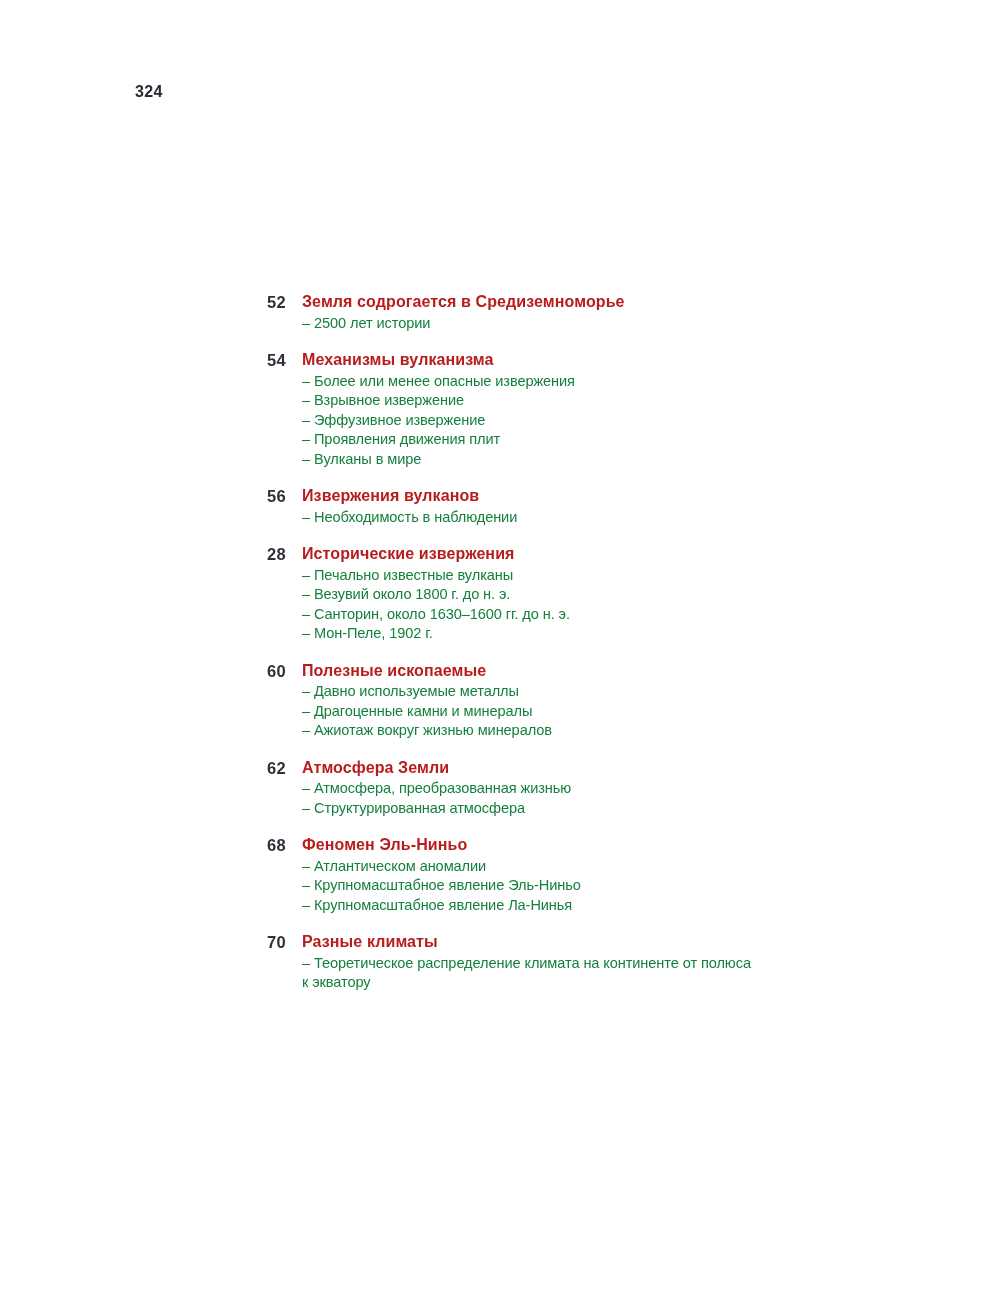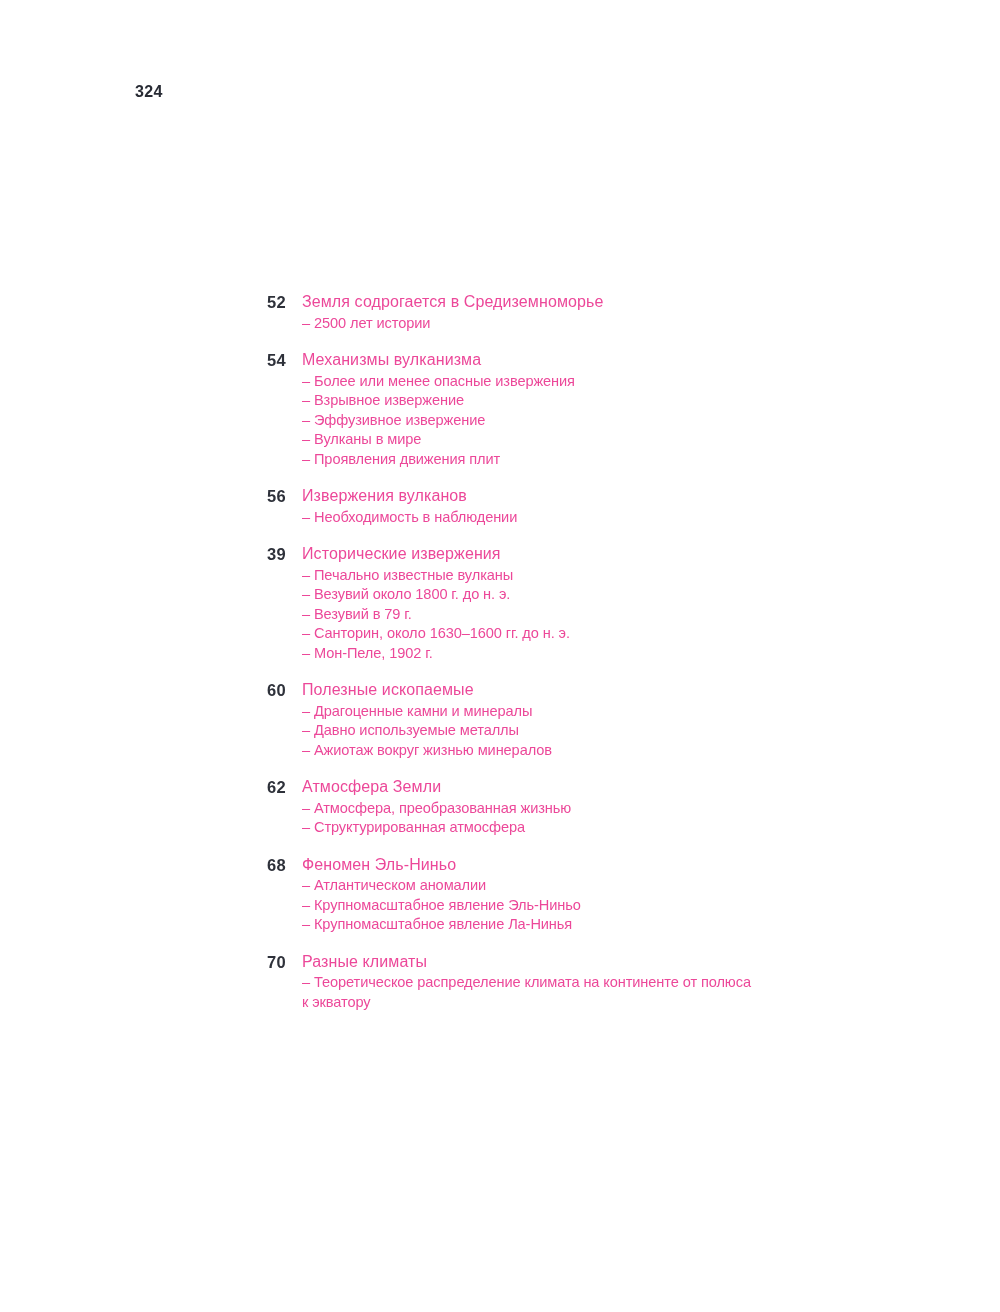--- a/index.html
+++ b/index.html
@@ -43,35 +43,35 @@
     color: #2e313a;
     letter-spacing: 0.2px;
   }
   .entry-body {
     flex: 1 1 auto;
     min-width: 0;
   }
   .title {
     margin: 0;
     font-size: 16px;
-    font-weight: 400;
+    font-weight: 700;
     line-height: 20px;
-    color: #ec4899;
+    color: #b91c1c;
     letter-spacing: 0.1px;
   }
   .subs {
     list-style: none;
     margin: 1.5px 0 0 0;
     padding: 0;
   }
   .sub {
     font-size: 14.6px;
     font-weight: 400;
     line-height: 19.5px;
-    color: #ec4899;
+    color: #15803d;
     letter-spacing: -0.1px;
     white-space: pre-line;
   }
 </style>
 </head>
 <body>
 
 <div class="page">
   <div class="folio">324</div>
 
@@ -87,57 +87,56 @@
   </section>
 
   <section class="entry">
     <div class="num">54</div>
     <div class="entry-body">
       <h2 class="title">Механизмы вулканизма</h2>
       <ul class="subs">
             <li class="sub">– Более или менее опасные извержения</li>
             <li class="sub">– Взрывное извержение</li>
             <li class="sub">– Эффузивное извержение</li>
+            <li class="sub">– Проявления движения плит</li>
             <li class="sub">– Вулканы в мире</li>
-            <li class="sub">– Проявления движения плит</li>
           </ul>
     </div>
   </section>
 
   <section class="entry">
     <div class="num">56</div>
     <div class="entry-body">
       <h2 class="title">Извержения вулканов</h2>
       <ul class="subs">
             <li class="sub">– Необходимость в наблюдении</li>
           </ul>
     </div>
   </section>
 
   <section class="entry">
-    <div class="num">39</div>
+    <div class="num">28</div>
     <div class="entry-body">
       <h2 class="title">Исторические извержения</h2>
       <ul class="subs">
             <li class="sub">– Печально известные вулканы</li>
             <li class="sub">– Везувий около 1800 г. до н. э.</li>
-            <li class="sub">– Везувий в 79 г.</li>
             <li class="sub">– Санторин, около 1630–1600 гг. до н. э.</li>
             <li class="sub">– Мон-Пеле, 1902 г.</li>
           </ul>
     </div>
   </section>
 
   <section class="entry">
     <div class="num">60</div>
     <div class="entry-body">
       <h2 class="title">Полезные ископаемые</h2>
       <ul class="subs">
+            <li class="sub">– Давно используемые металлы</li>
             <li class="sub">– Драгоценные камни и минералы</li>
-            <li class="sub">– Давно используемые металлы</li>
             <li class="sub">– Ажиотаж вокруг жизнью минералов</li>
           </ul>
     </div>
   </section>
 
   <section class="entry">
     <div class="num">62</div>
     <div class="entry-body">
       <h2 class="title">Атмосфера Земли</h2>
       <ul class="subs">

